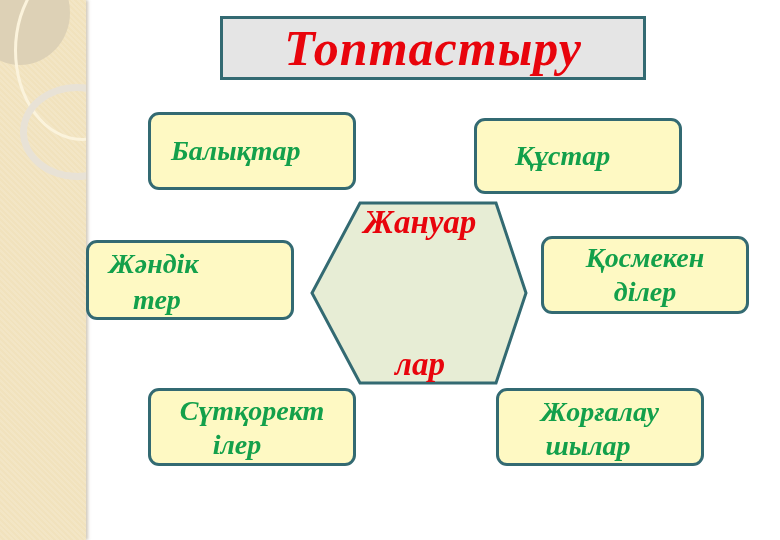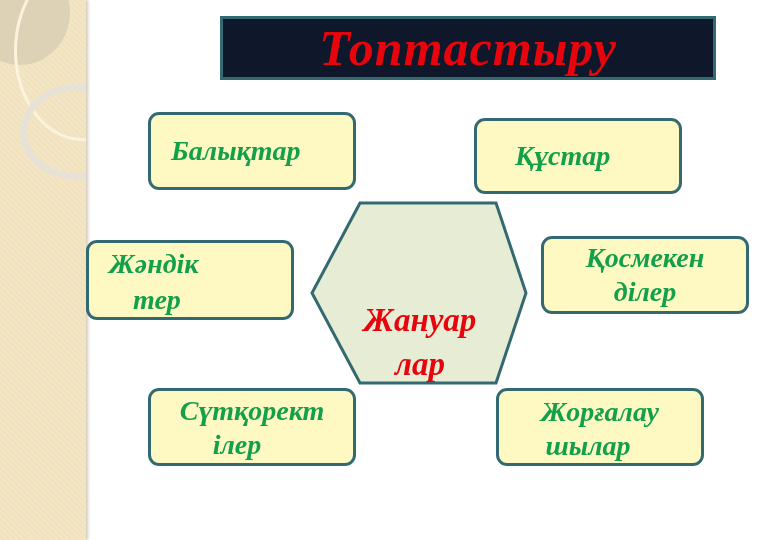--- a/index.html
+++ b/index.html
@@ -8,34 +8,34 @@
     position:absolute; left:0; top:0; width:86px; height:540px;
     background:#f1e2bd;
     background-image: repeating-linear-gradient(45deg, rgba(255,255,255,0.12) 0 2px, transparent 2px 4px);
     box-shadow: 2px 0 3px rgba(120,100,60,0.35);
     overflow:hidden;
   }
   .side-panel .blob { position:absolute; left:-30px; top:-40px; width:100px; height:105px; border-radius:50%; background:#ddd1b6; }
   .side-panel .ring1 { position:absolute; left:14px; top:-40px; width:130px; height:175px; border-radius:50%; border:3px solid #fbf3dc; }
   .side-panel .ring2 { position:absolute; left:20px; top:84px; width:100px; height:82px; border-radius:50%; border:7px solid #e8e2d6; }
   .title-box {
-    position:absolute; left:220px; top:16px; width:496px; height:64px;
-    background:#0f172a; border:3px solid #336a72; box-sizing:border-box;
+    position:absolute; left:220px; top:16px; width:426px; height:64px;
+    background:#e5e5e5; border:3px solid #336a72; box-sizing:border-box;
     display:flex; align-items:center; justify-content:center;
   }
   .title-text { color:#e8040c; font-size:50px; font-weight:bold; font-style:italic; font-family:"Liberation Serif", serif; letter-spacing:1px; }
   .node {
     position:absolute; background:#fef9c3; border:3px solid #336a72; border-radius:11px; box-sizing:border-box;
     color:#13a04b; font-weight:bold; font-style:italic; font-size:28px; line-height:34px;
     display:flex; flex-direction:column; justify-content:center;
   }
   .node span { display:block; }
   .hex-wrap { position:absolute; left:310px; top:200px; width:220px; height:186px; }
   .hex-wrap svg { position:absolute; left:0; top:0; }
-  .hex-text { position:absolute; left:0; top:0; width:220px; height:186px; display:flex; flex-direction:column; align-items:center; justify-content:flex-end; color:#e8040c; font-weight:bold; font-style:italic; font-size:33px; line-height:44px; }
+  .hex-text { position:absolute; left:0; top:0; width:220px; height:186px; display:flex; flex-direction:column; align-items:center; justify-content:space-between; color:#e8040c; font-weight:bold; font-style:italic; font-size:33px; line-height:44px; }
 </style>
 </head>
 <body>
 
 <div class="side-panel">
   <div class="blob"></div>
   <div class="ring1"></div>
   <div class="ring2"></div>
 </div>
 

